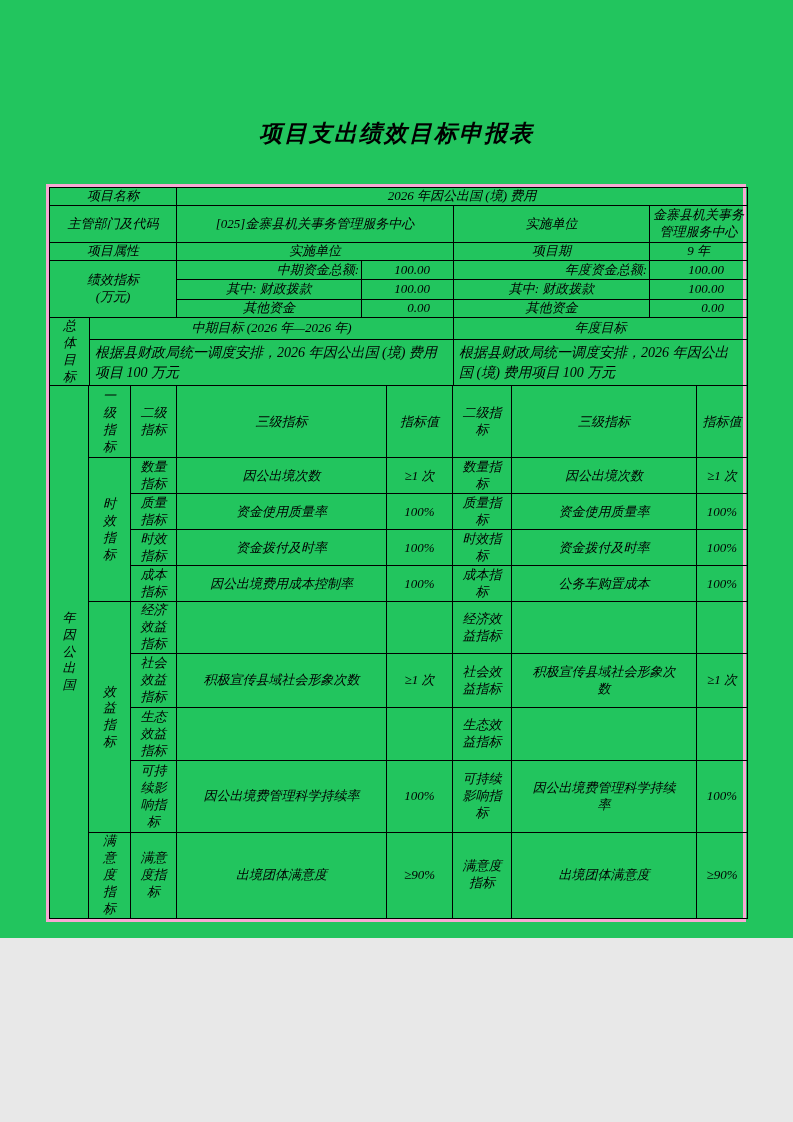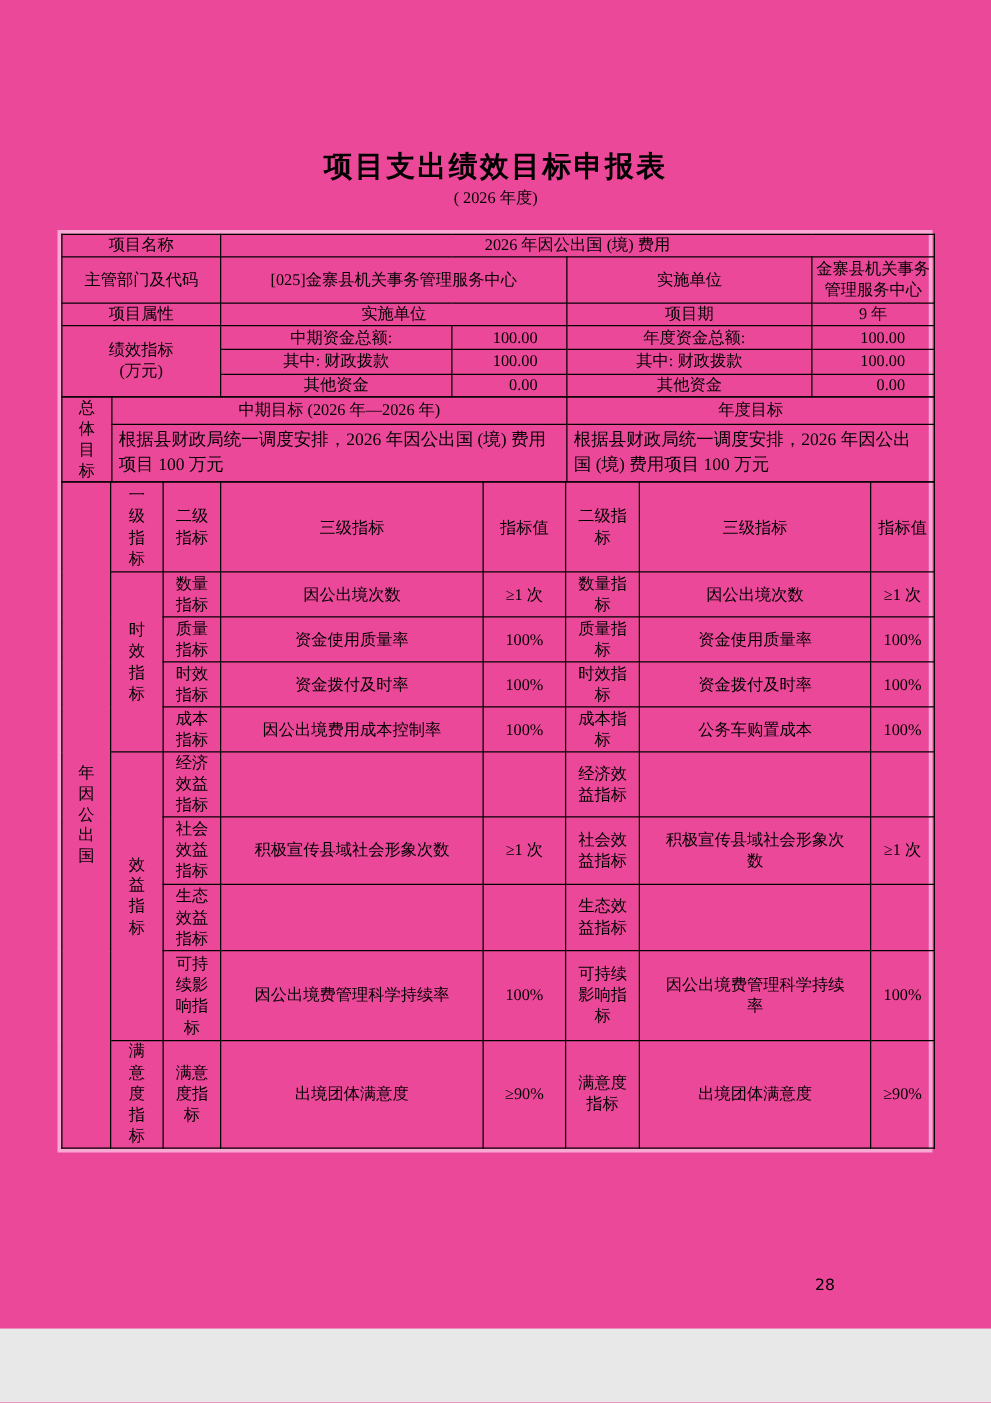--- a/index.html
+++ b/index.html
@@ -1,30 +1,30 @@
 <!DOCTYPE html>
 <html><head>
 <meta charset="utf-8">
 <style>
   html,body{margin:0;padding:0;background:#e8e8e8;}
   .sheet{
-    position:relative;width:793px;height:1063px;background:#ec4899;
+    position:relative;width:793px;height:938px;background:#22c55e;
     font-family:"Liberation Serif","DejaVu Serif",serif;color:#000;font-size:13px;
-    overflow:hidden;margin:0 auto;
+    overflow:hidden;margin:0 auto;font-style:italic;
   }
   .title{position:absolute;left:0;right:0;top:118px;text-align:center;
     font-size:23px;font-weight:bold;letter-spacing:2px;}
   .subtitle{position:absolute;left:0;right:0;top:149px;text-align:center;font-size:13px;}
   .formwrap{position:absolute;left:46px;top:184px;width:700px;border:3px solid #f9a8d4;box-sizing:border-box;}
   table{border-collapse:collapse;table-layout:fixed;width:100%;}
   table + table{margin-top:-1px;}
   td{border:1px solid #000;padding:0 2px;text-align:center;vertical-align:middle;
      overflow:hidden;line-height:1.3;}
   .num{text-align:right;padding-right:23px;}
-  .lleft{text-align:center;padding-left:10px;}
+  .lleft{text-align:right;padding-left:10px;}
   .para{text-align:left;padding:2px 6px 2px 5px;line-height:1.45;font-size:14px;}
   .pre{white-space:pre-line;}
   .stack{display:inline-block;word-break:break-all;line-height:1.3;text-align:center;vertical-align:middle;}
   .sw1{width:14px;}
   .sw2{width:28px;}
   .sw3{width:42px;}
   .sw150{display:inline-block;max-width:150px;word-break:break-all;vertical-align:middle;}
   .wrap92{display:inline-block;max-width:92px;word-break:break-all;vertical-align:middle;}
   
   .ra1{height:18px;} .ra2{height:37px;} .ra3{height:18px;}
@@ -34,21 +34,20 @@
   .rc5{height:46px;} .rc6{height:54px;} .rc7{height:53px;}
   .rc8{height:72px;} .rc9{height:84px;}
   .pagenum{position:absolute;left:652px;top:1020px;font-family:"DejaVu Sans","Liberation Sans",sans-serif;font-size:12.5px;}
 </style>
 </head>
 <body>
 
 <div class="sheet">
 
   <div class="title">项目支出绩效目标申报表</div>
-  <div class="subtitle">( 2026 年度)</div>
 
   <div class="formwrap">
 
     <table>
       <colgroup>
           <col style="width:127px">
           <col style="width:185px">
           <col style="width:92px">
           <col style="width:196px">
           <col style="width:98px">

